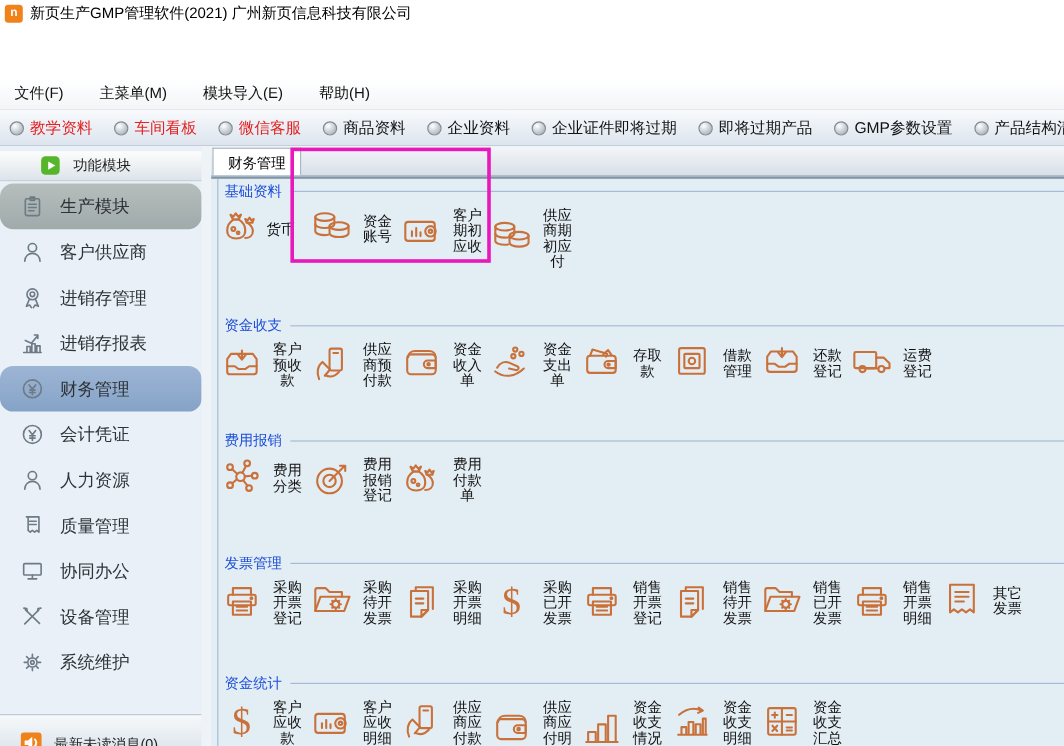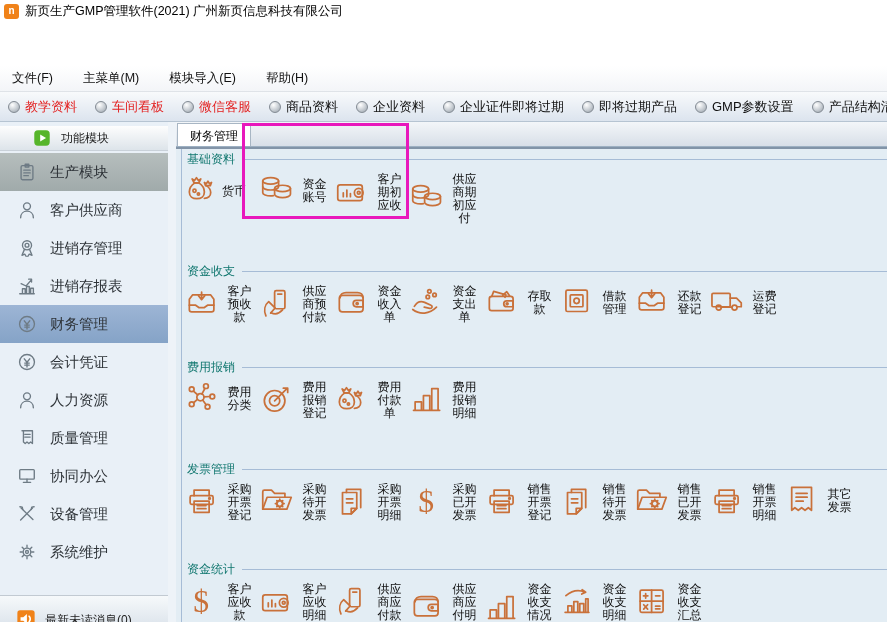--- a/index.html
+++ b/index.html
@@ -23,41 +23,41 @@
            border:1px solid #838b94; }
   .tb-red { color:#e32222; }
 
   
   .body-row { display:flex; height:544px; background:#eef3f8; }
 
   .sidebar { width:168px; display:flex; flex-direction:column; background:#e9f0f7; padding-top:4px; }
   .sb-header { height:25px; display:flex; align-items:center; gap:9px; padding-left:32px; font-size:12px; color:#222;
                background:linear-gradient(#fdfdfd,#dde4ea); border-bottom:1px solid #c9d1d9; }
   .sb-items { flex:1; padding-top:2px; }
-  .sb-item { height:38px; display:flex; align-items:center; gap:13px; padding-left:17px; font-size:14.5px; color:#2e3338; cursor:default; }
+  .sb-item { height:38px; display:flex; align-items:center; gap:13px; padding-left:17px; font-size:14.5px; color:#2e3338; cursor:default;border-radius:11px; }
   .sb-item.sel-gray { background:linear-gradient(#b6bebd,#a0aaaa); }
   .sb-item.sel-blue { background:linear-gradient(#9db5d5,#85a3c7); }
   .sb-icon { width:20px; height:20px; display:flex; }
   .sb-icon svg { width:20px; height:20px; stroke:#6e7b85; fill:none; stroke-width:1.5; stroke-linecap:round; stroke-linejoin:round; }
   .sb-footer { height:35px; display:flex; align-items:flex-end; gap:9px; padding-left:16px; font-size:12px; color:#222;
                background:linear-gradient(#f6f9fb,#dae2ea); border-top:1px solid #c2cad2; border-bottom:1px solid #c2cad2; }
   .sb-after { height:36px; background:#eef3f8; }
   .sb-footer .sb-icon svg { stroke:none; }
 
   .splitter { width:8px; background:#eef3f8; }
 
   .main { flex:1; display:flex; flex-direction:column; min-width:0; }
   .tabstrip { height:25px; display:flex; align-items:flex-end; padding-left:1px; background:linear-gradient(#f3f6f9,#d8dfe8); border-bottom:1px solid #9db0c2; }
   .tab-active { height:23px; background:#fff; border:1px solid #a8b6c4; border-bottom:none; padding:4px 12px 0; font-size:12px; color:#000; }
   .panel { flex:1; background:#e3edf4; border-top:2px solid #8294a8; display:flex; flex-direction:column; padding-left:5px; overflow:hidden; }
 
   .section { border-left:1px solid #a6bcd6; display:flex; flex-direction:column; }
   .s0{ height:112px; } .s1{ height:96px; } .s2{ height:102px; } .s3{ height:100px; } .s4{ flex:1; }
   .sec-head { display:flex; align-items:center; height:17px; padding-top:3px; flex:0 0 auto; }
-  .sec-title { color:#0f766e; font-size:12px; margin-left:5px; white-space:nowrap; }
+  .sec-title { color:#1d4ed8; font-size:12px; margin-left:5px; white-space:nowrap; }
   .sec-line { flex:1; height:1px; background:#a6bcd6; margin-left:7px; }
   .sec-items { display:flex; align-items:flex-start; padding-top:3px; }
   .mod-item { width:75px; display:flex; flex-direction:row; align-items:center; cursor:default; }
   .mod-icon { height:40px; display:flex; align-items:flex-end; justify-content:center; }
   .mod-icon svg { width:40px; height:38px; stroke:#c9713a; fill:none; stroke-width:2.2; stroke-linecap:round; stroke-linejoin:round; }
   .mod-label { font-size:12px; line-height:13px; color:#101010; text-align:center; max-width:64px; margin-top:4px; }
 
   .highlight-rect { position:absolute; left:242px; top:123px; width:167px; height:96px; border:3px solid #e818bc; pointer-events:none; z-index:9; }
 </style>
 </head>
@@ -437,28 +437,20 @@
                   <path d="M15 15c-4.2 2.6-7 7-7 11.5C8 32 12 35 17.5 35S27 32 27 26.5c0-4.5-2.8-8.9-7-11.5z"></path>
                   <path d="M14 15l-2.5-5 3 2 2.5-3.5 2.5 3.5 3-2L20 15z"></path>
                   <circle cx="14.5" cy="25" r="2"></circle>
                   <circle cx="19.5" cy="29" r="1.4"></circle>
                   <path d="M29.5 18.5c3.2 2.1 5.5 5.5 5.5 8.8 0 4.4-3.4 7.2-8 7.2"></path>
                   <path d="M28.5 18.5L27 14.5l2.5 1.5 2-3 2 3 2.5-1.5-1.5 4z"></path>
                 </svg>
               </div>
               <div class="mod-label">费用付款单</div>
             </div>
-            <div class="mod-item">
-              <div class="mod-icon">
-                <svg viewBox="0 0 48 48" aria-hidden="true">
-                  <path d="M9 37V26.5h8V37M19.5 37V18.5h8V37M30 37V9.5h8V37M7 37h33"></path>
-                </svg>
-              </div>
-              <div class="mod-label">费用报销明细</div>
-            </div>
           </div>
         </div>
         <div class="section s3">
           <div class="sec-head">
             <span class="sec-title">发票管理</span>
             <div class="sec-line"></div>
           </div>
           <div class="sec-items">
             <div class="mod-item">
               <div class="mod-icon">

